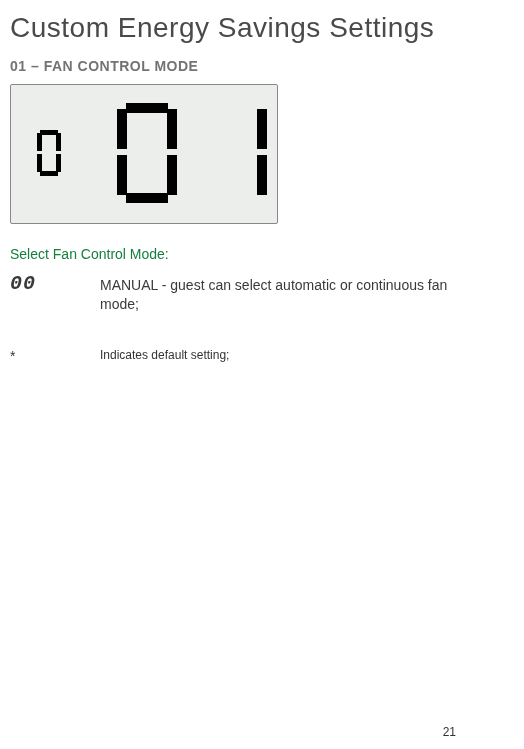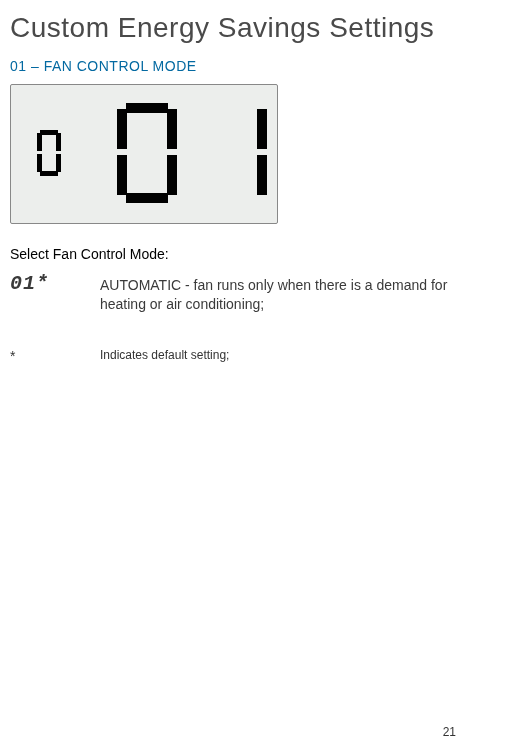--- a/index.html
+++ b/index.html
@@ -18,22 +18,22 @@
   }
   .title {
     font-size: 28px;
     font-weight: 400;
     color: #4a4a4a;
     letter-spacing: 0.5px;
     margin: 0 0 10px 0;
   }
   .subtitle {
     font-size: 14px;
-    font-weight: 400;
-    color: #0369a1;
+    font-weight: 700;
+    color: #737373;
     margin: 14px 0 10px 0;
     letter-spacing: 0.5px;
   }
 
   
   .lcd {
     width: 268px;
     height: 140px;
     background: #eceeec;
     border: 1px solid #888;
@@ -89,21 +89,21 @@
   .seg-big .b { left: 50px; top: 6px; }
   .seg-big .e { left: 0; top: 52px; }
   .seg-big .c { left: 50px; top: 52px; }
 
   
   .seg.off { background: transparent; }
 
   
   .lead {
     font-size: 14px;
-    color: #000000;
+    color: #15803d;
     margin: 0 0 12px 0;
   }
   .options {
     display: table;
     border-collapse: collapse;
   }
   .opt-row {
     display: table-row;
   }
   .opt-code, .opt-desc {
@@ -192,22 +192,22 @@
       <div class="seg v e off"></div>
       <div class="seg v f off"></div>
       <div class="seg h g off"></div>
     </div>
   </div>
 
   <div class="lead">Select Fan Control Mode:</div>
 
   <div class="options">
     <div class="opt-row">
-      <div class="opt-code">01*</div>
-      <div class="opt-desc">AUTOMATIC - fan runs only when there is a demand for heating or air conditioning;</div>
+      <div class="opt-code">00</div>
+      <div class="opt-desc">MANUAL - guest can select automatic or continuous fan mode;</div>
     </div>
     <div class="note-row">
       <div class="note-mark">*</div>
       <div class="note-text">Indicates default setting;</div>
     </div>
   </div>
 
   <div class="page-number">21</div>
 
 </div>

